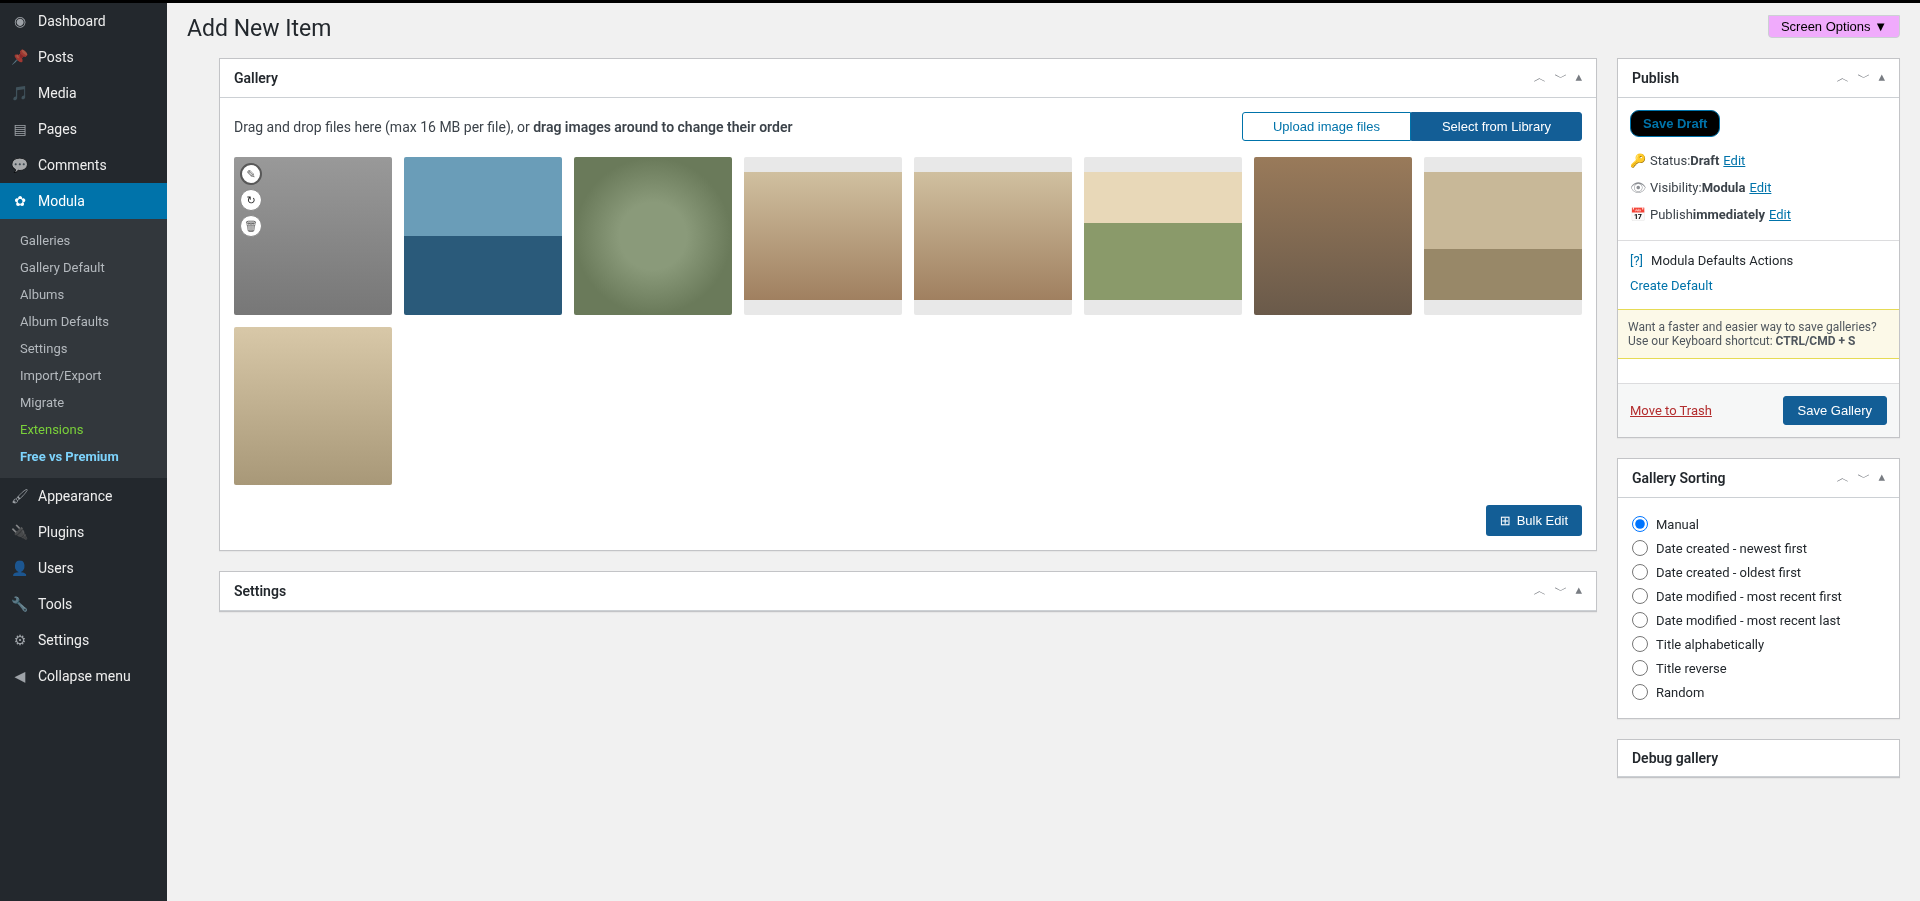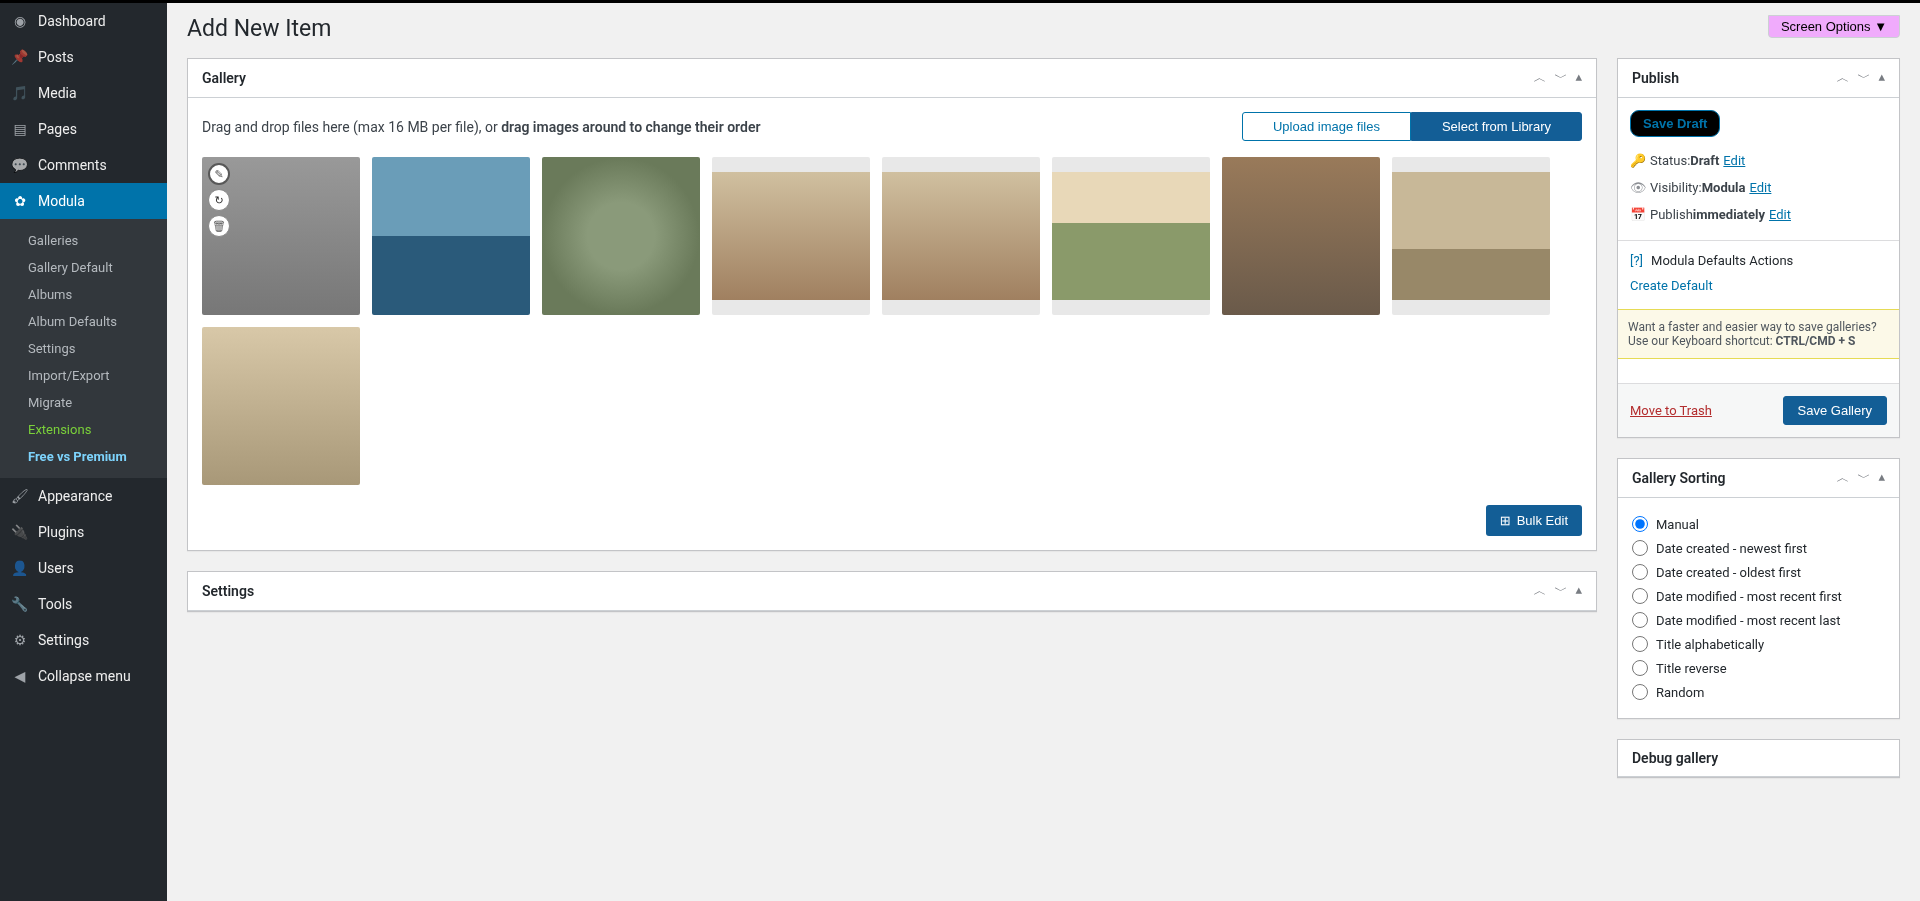--- a/index.html
+++ b/index.html
@@ -9,33 +9,33 @@
 
 .layout { display: flex; min-height: 898px; }
 
 
 .sidebar { width: 167px; background: #23282d; color: #eee; flex-shrink: 0; }
 .menu-item { display: flex; align-items: center; padding: 8px 10px; color: #eee; cursor: pointer; font-size: 14px; }
 .menu-item.active { background: #0073aa; color: #fff; position: relative; }
 .menu-item.active::after { content: ''; position: absolute; right: -8px; top: 50%; transform: translateY(-50%); border: 8px solid transparent; border-right-color: #f1f1f1; }
 .menu-icon { width: 20px; height: 20px; margin-right: 8px; display: inline-flex; align-items: center; justify-content: center; color: rgba(240,245,250,.6); }
 .menu-item.active .menu-icon { color: #fff; }
-.submenu { background: #32373c; padding: 8px 16px; }
+.submenu { background: #32373c; padding: 8px 8px; }
 .submenu-item { padding: 6px 12px; color: #b4b9be; cursor: pointer; font-size: 13px; }
 .submenu-item.ext { color: #7ad03a; }
 .submenu-item.fvp { color: #7dd3fc; font-weight: bold; }
 
 
 .main { flex: 1; padding: 0 20px 20px 20px; position: relative; }
 .screen-options { position: absolute; top: 12px; right: 20px; background: #f0abfc; border: 1px solid #ccd0d4; padding: 3px 12px; font-size: 13px; cursor: pointer; border-radius: 0 0 4px 4px; }
 .page-title { font-size: 23px; font-weight: 400; padding: 12px 0 16px; color: #23282d; }
 .title-input { width: 100%; padding: 10px 14px; font-size: 20px; border: 1px solid #8c8f94; background: #fff; border-radius: 3px; margin-bottom: 20px; }
 
 .content-row { display: flex; gap: 20px; }
-.col-main { flex: 1; min-width: 0; }
+.col-main { flex: 1; min-width: 0; margin-left: 32px; }
 .col-side { width: 283px; flex-shrink: 0; }
 
 .postbox { background: #fff; border: 1px solid #c3c4c7; box-shadow: 0 1px 1px rgba(0,0,0,.04); margin-bottom: 20px; }
 .postbox-header { display: flex; align-items: center; justify-content: space-between; padding: 10px 14px; border-bottom: 1px solid #ccd0d4; }
 .postbox-title { font-size: 14px; font-weight: 600; }
 .postbox-controls { display: flex; gap: 8px; color: #787c82; }
 .postbox-controls span { cursor: pointer; }
 .postbox-body { padding: 14px; }
 
 .upload-row { display: flex; justify-content: space-between; align-items: center; margin-bottom: 16px; }

